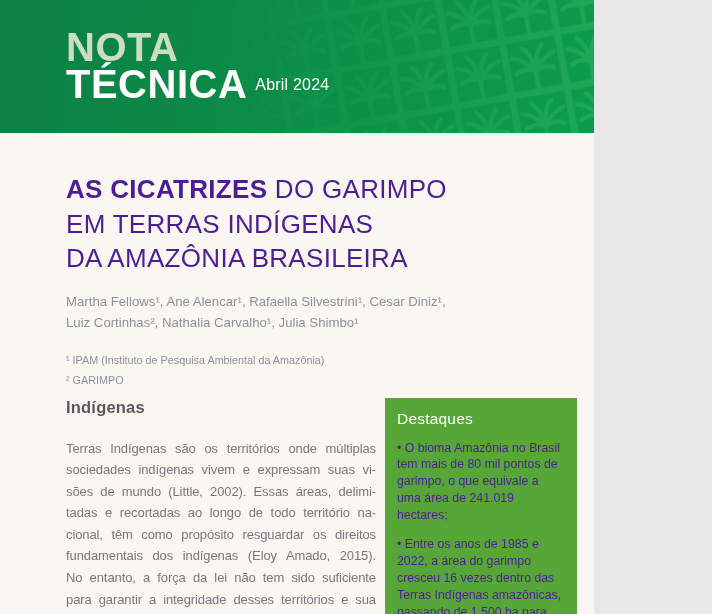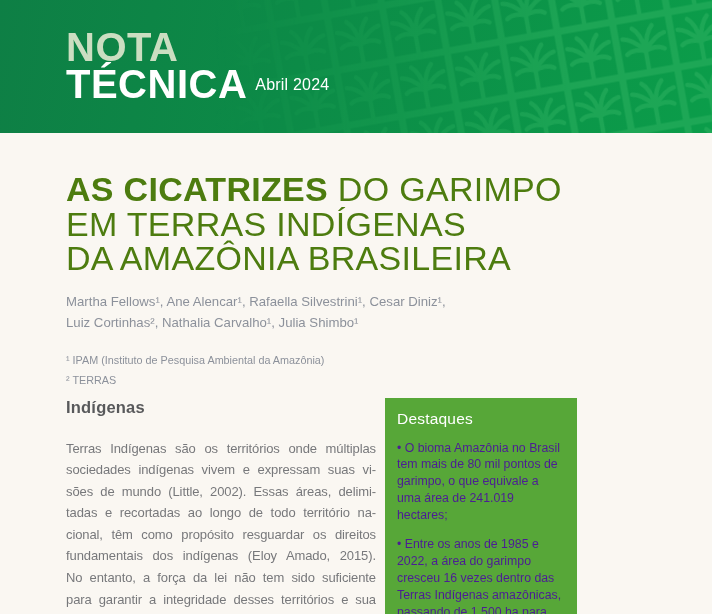--- a/index.html
+++ b/index.html
@@ -1,32 +1,32 @@
 <!DOCTYPE html>
 <html lang="pt"><head>
 <meta charset="utf-8">
 <style>
   html,body{margin:0;padding:0;}
   body{background:#e8e8e8;font-family:"Liberation Sans","DejaVu Sans",sans-serif;}
-  #page{position:relative;width:712px;height:614px;overflow:hidden;background:#faf7f2;}
+  #page{position:relative;width:594px;height:614px;overflow:hidden;background:#faf7f2;}
 
   
   .header{position:relative;height:133px;overflow:hidden;
     background:linear-gradient(100deg,#0e7f45 0%,#0c8b47 42%,#0b9d4a 100%);}
   .header svg.pattern{position:absolute;top:0;left:0;display:block;}
   .brand{position:absolute;left:66px;top:29px;z-index:2;line-height:37px;
     font-weight:bold;font-size:40px;letter-spacing:0.5px;}
   .brand .l1{color:#cbdec1;}
   .brand .row{display:flex;align-items:flex-start;}
   .brand .l2{color:#ffffff;}
   .brand .date{color:#ffffff;font-weight:normal;font-size:16px;letter-spacing:0.2px;margin-left:8px;}
 
   
   .main{padding:39px 0 0 66px;}
-  .title{font-size:34px;line-height:34.5px;color:#4d7c0f;letter-spacing:0.3px;font-weight:400;}
+  .title{font-size:26px;line-height:34.5px;color:#4c1d95;letter-spacing:0.3px;font-weight:400;}
   .title .bold{font-weight:700;}
   .authors{margin-top:15px;font-size:13.2px;line-height:21px;color:#8c919b;}
   .affiliations{margin-top:17px;font-size:10.8px;line-height:20px;color:#8c919b;}
 
   .columns{display:flex;margin-top:8px;align-items:flex-start;}
   .col-left{width:310px;}
   .section-heading{font-size:16.5px;font-weight:700;color:#58595b;letter-spacing:0.2px;margin:0;}
   .intro-text{margin-top:21px;font-size:13px;line-height:21.6px;color:#77787b;
     letter-spacing:-0.1px;white-space:pre-line;
     text-align:justify;text-align-last:justify;overflow:hidden;}
@@ -85,21 +85,21 @@
       <div>DA AMAZÔNIA BRASILEIRA</div>
     </div>
 
     <div class="authors">
       <div>Martha Fellows¹, Ane Alencar¹, Rafaella Silvestrini¹, Cesar Diniz¹,</div>
       <div>Luiz Cortinhas², Nathalia Carvalho¹, Julia Shimbo¹</div>
     </div>
 
     <div class="affiliations">
       <div>¹ IPAM (Instituto de Pesquisa Ambiental da Amazônia)</div>
-      <div>² TERRAS</div>
+      <div>² GARIMPO</div>
     </div>
 
     <div class="columns">
 
       <div class="col-left">
         <h2 class="section-heading">Indígenas</h2>
         <div class="intro-text">Terras Indígenas são os territórios onde múltiplas
 sociedades indígenas vivem e expressam suas vi-
 sões de mundo (Little, 2002). Essas áreas, delimi-
 tadas e recortadas ao longo de todo território na-

